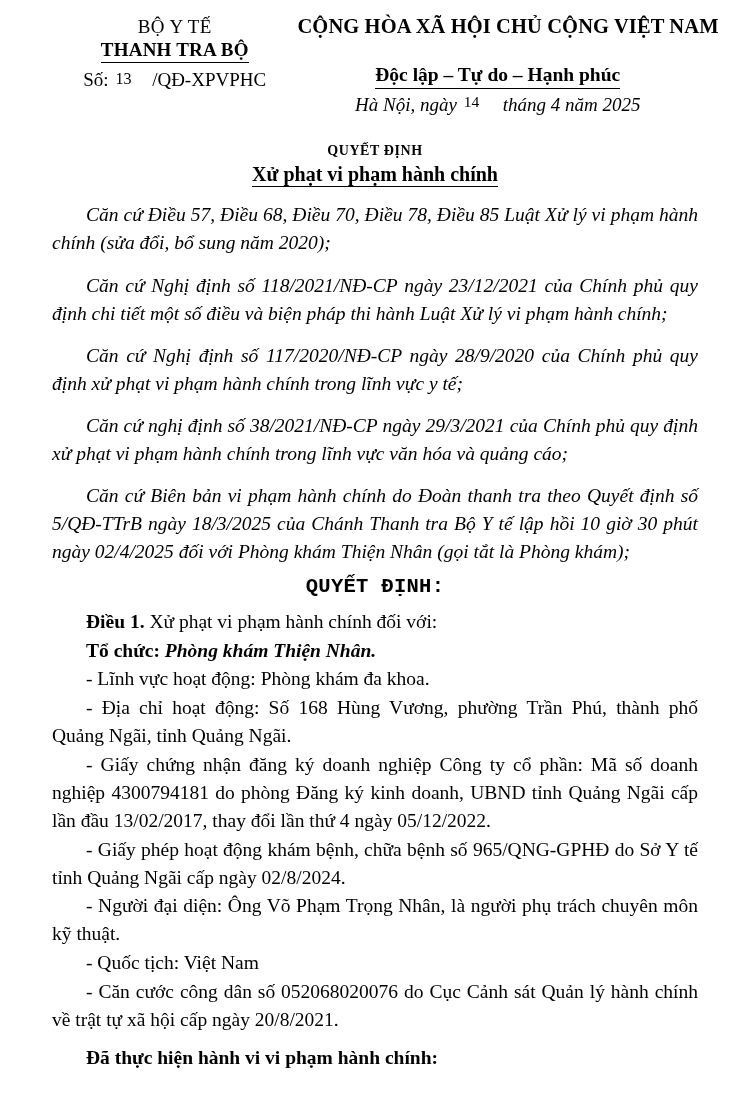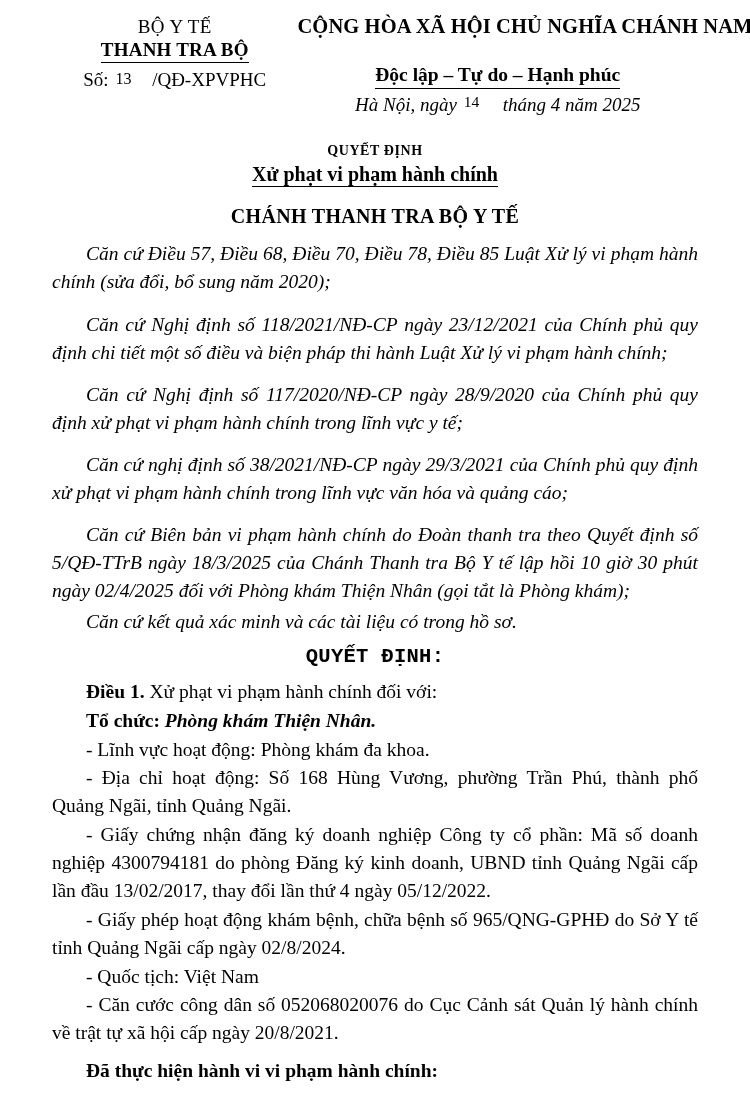--- a/index.html
+++ b/index.html
@@ -173,61 +173,60 @@
       <div class="org-line1">BỘ Y TẾ</div>
       <div><span class="org-line2">THANH TRA BỘ</span></div>
       <div class="so-line">
         <span class="so-label">Số:</span>
         <span class="filled">13</span>
         <span class="so-suffix">/QĐ-XPVPHC</span>
       </div>
     </div>
 
     <div class="mh-right">
-      <div class="nation-line1">CỘNG HÒA XÃ HỘI CHỦ NGHĨA CHÁNH NAM</div>
+      <div class="nation-line1">CỘNG HÒA XÃ HỘI CHỦ CỘNG VIỆT NAM</div>
       <div><span class="nation-line2">Độc lập – Tự do – Hạnh phúc</span></div>
       <div class="date-line">
         <span>Hà Nội, ngày</span>
         <span class="filled">14</span>
         <span class="date-gap"></span>
         <span>tháng 4 năm 2025</span>
       </div>
     </div>
 
   </div>
 
   <div class="title-main">QUYẾT ĐỊNH</div>
   <div class="title-sub-wrap">
     <span class="title-sub">Xử phạt vi phạm hành chính</span>
   </div>
-  <div class="title-issuer">CHÁNH THANH TRA BỘ Y TẾ</div>
 
   <div class="p-basis">Căn cứ Điều 57, Điều 68, Điều 70, Điều 78, Điều 85 Luật Xử lý vi phạm hành chính (sửa đổi, bổ sung năm 2020);</div>
   <div class="p-basis">Căn cứ Nghị định số 118/2021/NĐ-CP ngày 23/12/2021 của Chính phủ quy định chi tiết một số điều và biện pháp thi hành Luật Xử lý vi phạm hành chính;</div>
   <div class="p-basis">Căn cứ Nghị định số 117/2020/NĐ-CP ngày 28/9/2020 của Chính phủ quy định xử phạt vi phạm hành chính trong lĩnh vực y tế;</div>
   <div class="p-basis">Căn cứ nghị định số 38/2021/NĐ-CP ngày 29/3/2021 của Chính phủ quy định xử phạt vi phạm hành chính trong lĩnh vực văn hóa và quảng cáo;</div>
   <div class="p-basis">Căn cứ Biên bản vi phạm hành chính do Đoàn thanh tra theo Quyết định số 5/QĐ-TTrB ngày 18/3/2025 của Chánh Thanh tra Bộ Y tế lập hồi 10 giờ 30 phút ngày 02/4/2025 đối với Phòng khám Thiện Nhân (gọi tắt là Phòng khám);</div>
-  <div class="p-basis tight lastline">Căn cứ kết quả xác minh và các tài liệu có trong hồ sơ.</div>
 
   <div class="title-decide">QUYẾT ĐỊNH:</div>
 
   <div class="p-body gap lastline">
     <b class="lbl">Điều 1.</b>
     <span>Xử phạt vi phạm hành chính đối với:</span>
   </div>
 
   <div class="p-body nogap lastline">
     <b class="lbl">Tổ chức:</b>
     <i class="it">Phòng khám Thiện Nhân.</i>
   </div>
 
   <div class="p-body nogap lastline">- Lĩnh vực hoạt động: Phòng khám đa khoa.</div>
   <div class="p-body nogap">- Địa chỉ hoạt động: Số 168 Hùng Vương, phường Trần Phú, thành phố Quảng Ngãi, tỉnh Quảng Ngãi.</div>
   <div class="p-body nogap">- Giấy chứng nhận đăng ký doanh nghiệp Công ty cổ phần: Mã số doanh nghiệp 4300794181 do phòng Đăng ký kinh doanh, UBND tỉnh Quảng Ngãi cấp lần đầu 13/02/2017, thay đổi lần thứ 4 ngày 05/12/2022.</div>
   <div class="p-body nogap">- Giấy phép hoạt động khám bệnh, chữa bệnh số 965/QNG-GPHĐ do Sở Y tế tỉnh Quảng Ngãi cấp ngày 02/8/2024.</div>
+  <div class="p-body nogap">- Người đại diện: Ông Võ Phạm Trọng Nhân, là người phụ trách chuyên môn kỹ thuật.</div>
   <div class="p-body nogap lastline">- Quốc tịch: Việt Nam</div>
   <div class="p-body nogap">- Căn cước công dân số 052068020076 do Cục Cảnh sát Quản lý hành chính về trật tự xã hội cấp ngày 20/8/2021.</div>
 
   <div class="p-body gap lastline">
     <b class="lbl">Đã thực hiện hành vi vi phạm hành chính:</b>
   </div>
 
 </div>
 
 </body></html>

